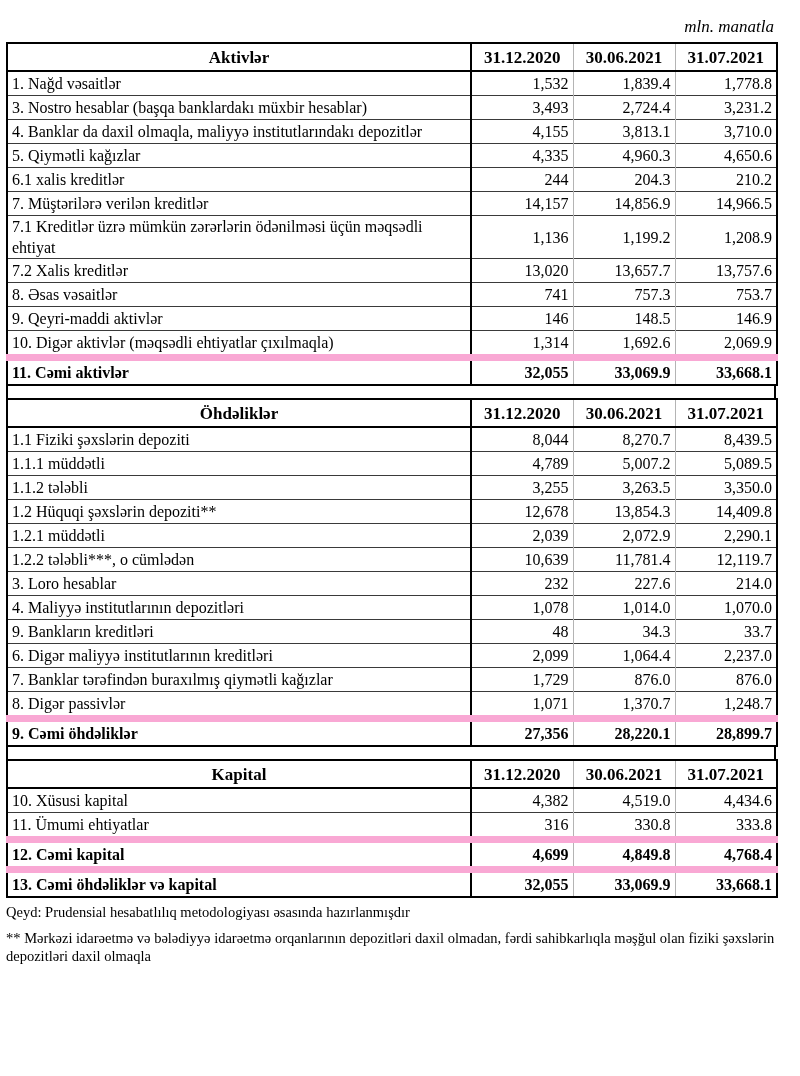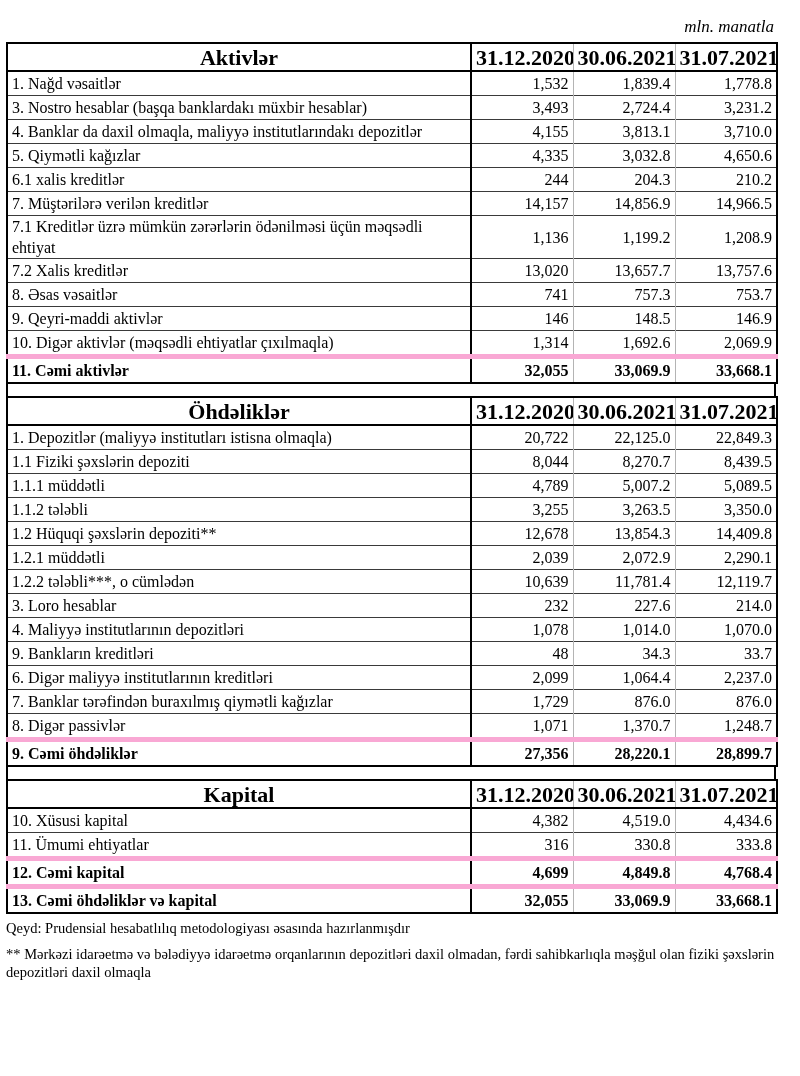--- a/index.html
+++ b/index.html
@@ -35,37 +35,37 @@
     font-size: 16px;
     height: 23px;
     line-height: 21px;
     padding: 0 4px;
     overflow: hidden;
     vertical-align: middle;
     border-top: 1px solid #3a3a3a;
   }
   table.fin thead td {
     font-weight: bold;
-    font-size: 22px;
+    font-size: 17px;
     height: 26px;
     text-align: center;
     border-bottom: 2px solid #000;
     border-top: none;
   }
   td.lbl {
     border-right: 2px solid #000;
     text-align: left;
   }
   td.val {
     text-align: right;
     border-right: 1px solid #b4b4b4;
     padding-right: 4px;
   }
   td.val.last { border-right: none; }
-  tr.total td { font-weight: bold; border-top: 5px solid #f9a8d4; }
+  tr.total td { font-weight: bold; border-top: 7px solid #f9a8d4; }
   td.ind1 { padding-left: 34px; }
   td.ind2 { padding-left: 40px; }
   td.ind3 { padding-left: 48px; }
   .spacer {
     width: 766px;
     height: 12px;
     border-left: 2px solid #000;
     border-right: 2px solid #000;
   }
   .footnotes {
@@ -114,21 +114,21 @@
           </tr>
           <tr>
             <td class="lbl">4. Banklar da daxil olmaqla, maliyyə institutlarındakı depozitlər</td>
             <td class="val">4,155</td>
             <td class="val">3,813.1</td>
             <td class="val last">3,710.0</td>
           </tr>
           <tr>
             <td class="lbl">5. Qiymətli kağızlar</td>
             <td class="val">4,335</td>
-            <td class="val">3,032.8</td>
+            <td class="val">4,960.3</td>
             <td class="val last">4,650.6</td>
           </tr>
           <tr>
             <td class="lbl">6.1 xalis kreditlər</td>
             <td class="val">244</td>
             <td class="val">204.3</td>
             <td class="val last">210.2</td>
           </tr>
           <tr>
             <td class="lbl">7. Müştərilərə verilən kreditlər</td>
@@ -184,26 +184,20 @@
         </colgroup>
         <thead>
           <tr>
             <td class="lbl">Öhdəliklər</td>
             <td class="val">31.12.2020</td>
             <td class="val">30.06.2021</td>
             <td class="val last">31.07.2021</td>
           </tr>
         </thead>
         <tbody>
-          <tr>
-            <td class="lbl">1. Depozitlər (maliyyə institutları istisna olmaqla)</td>
-            <td class="val">20,722</td>
-            <td class="val">22,125.0</td>
-            <td class="val last">22,849.3</td>
-          </tr>
           <tr>
             <td class="lbl">1.1 Fiziki şəxslərin depoziti</td>
             <td class="val">8,044</td>
             <td class="val">8,270.7</td>
             <td class="val last">8,439.5</td>
           </tr>
           <tr>
             <td class="lbl ind1">1.1.1 müddətli</td>
             <td class="val">4,789</td>
             <td class="val">5,007.2</td>

